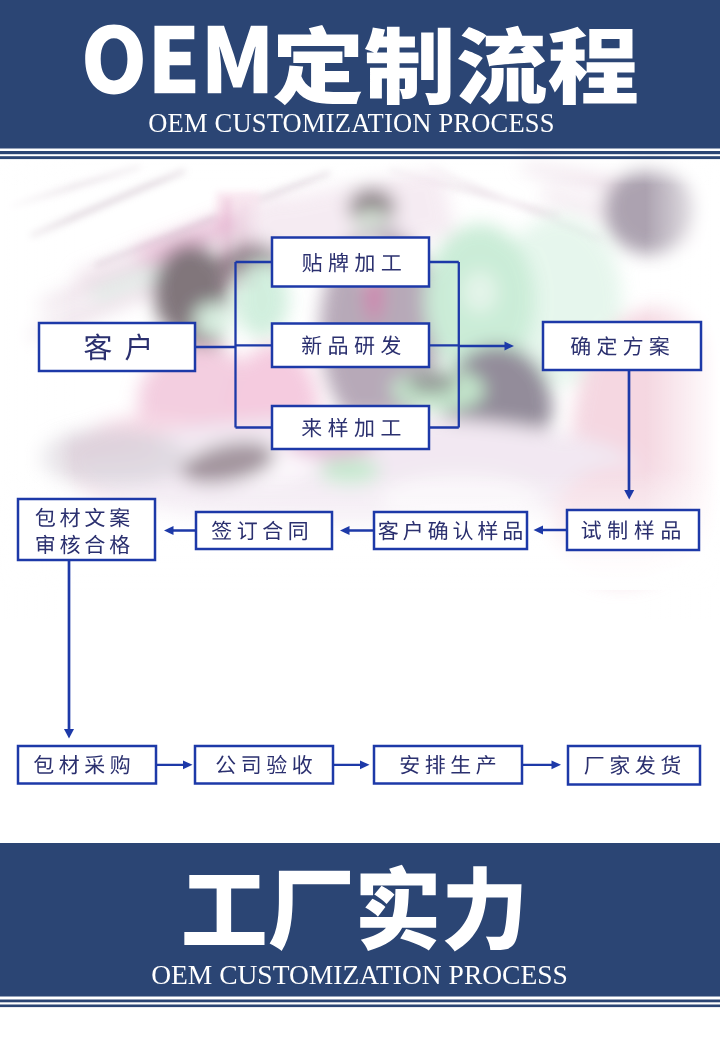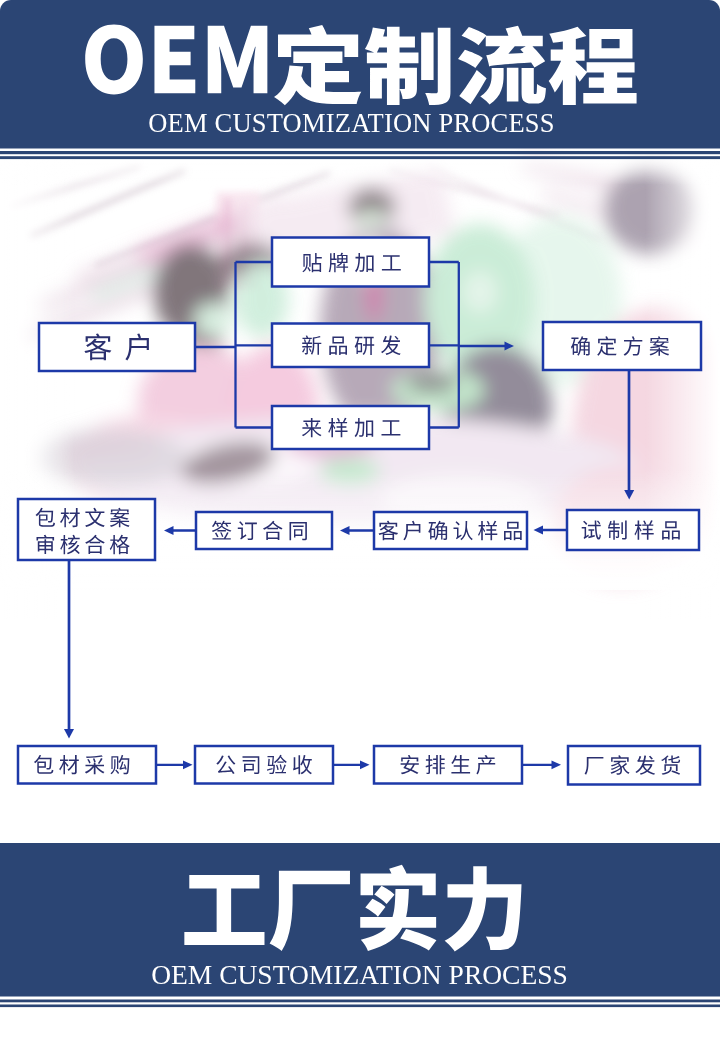--- a/index.html
+++ b/index.html
@@ -1,14 +1,14 @@
 <!DOCTYPE html>
 <html><head><meta charset="utf-8"><style>
 html,body{margin:0;padding:0;background:#fff;font-family:"Liberation Sans",sans-serif;}
-#page{position:relative;width:720px;height:1058px;overflow:hidden;border-radius:11px;}
+#page{position:relative;width:720px;height:1058px;overflow:hidden;}
 svg{display:block;}
 </style></head><body>
 <div id="page">
     <svg width="720" height="1058" viewBox="0 0 720 1058">
       <defs>
 <filter id="bl" x="-40%" y="-40%" width="180%" height="180%">
           <feGaussianBlur stdDeviation="9"></feGaussianBlur>
         </filter>
 <filter id="bl2" x="-40%" y="-40%" width="180%" height="180%">
           <feGaussianBlur stdDeviation="3.5"></feGaussianBlur>

